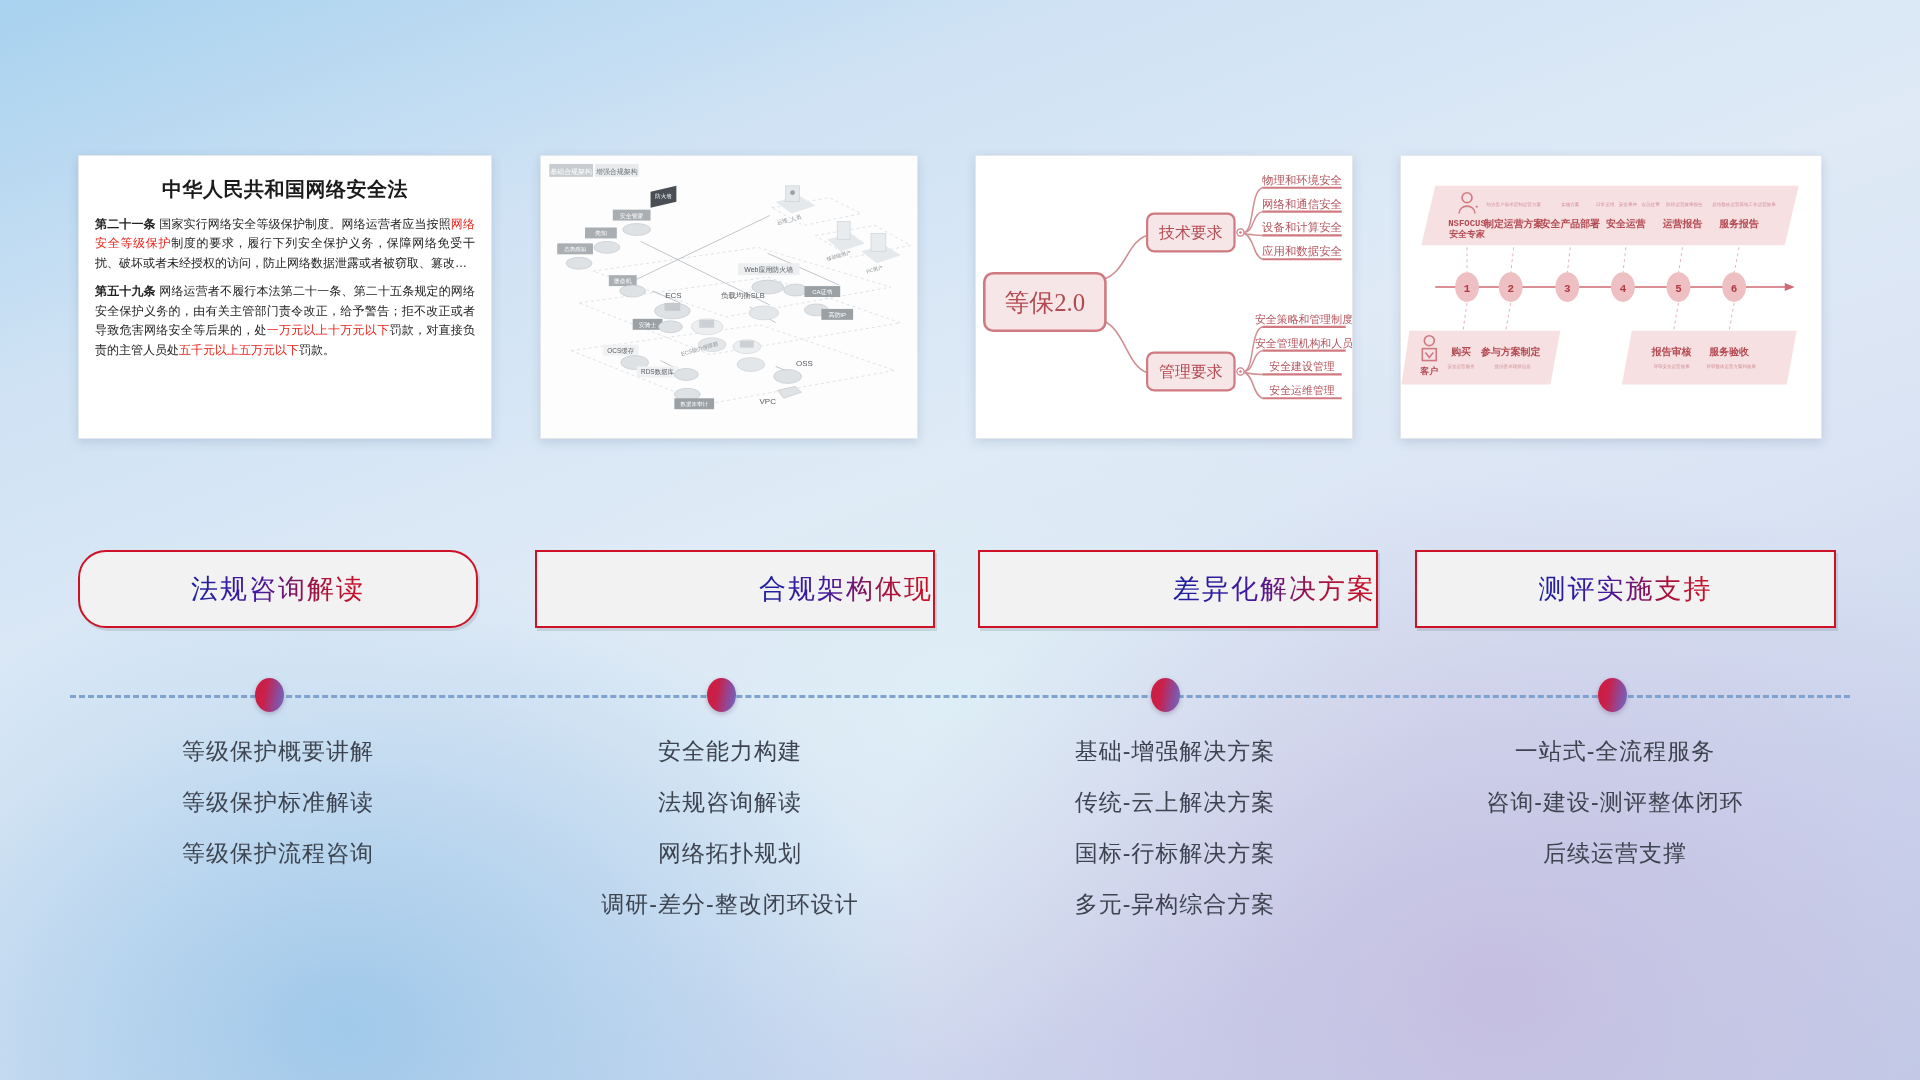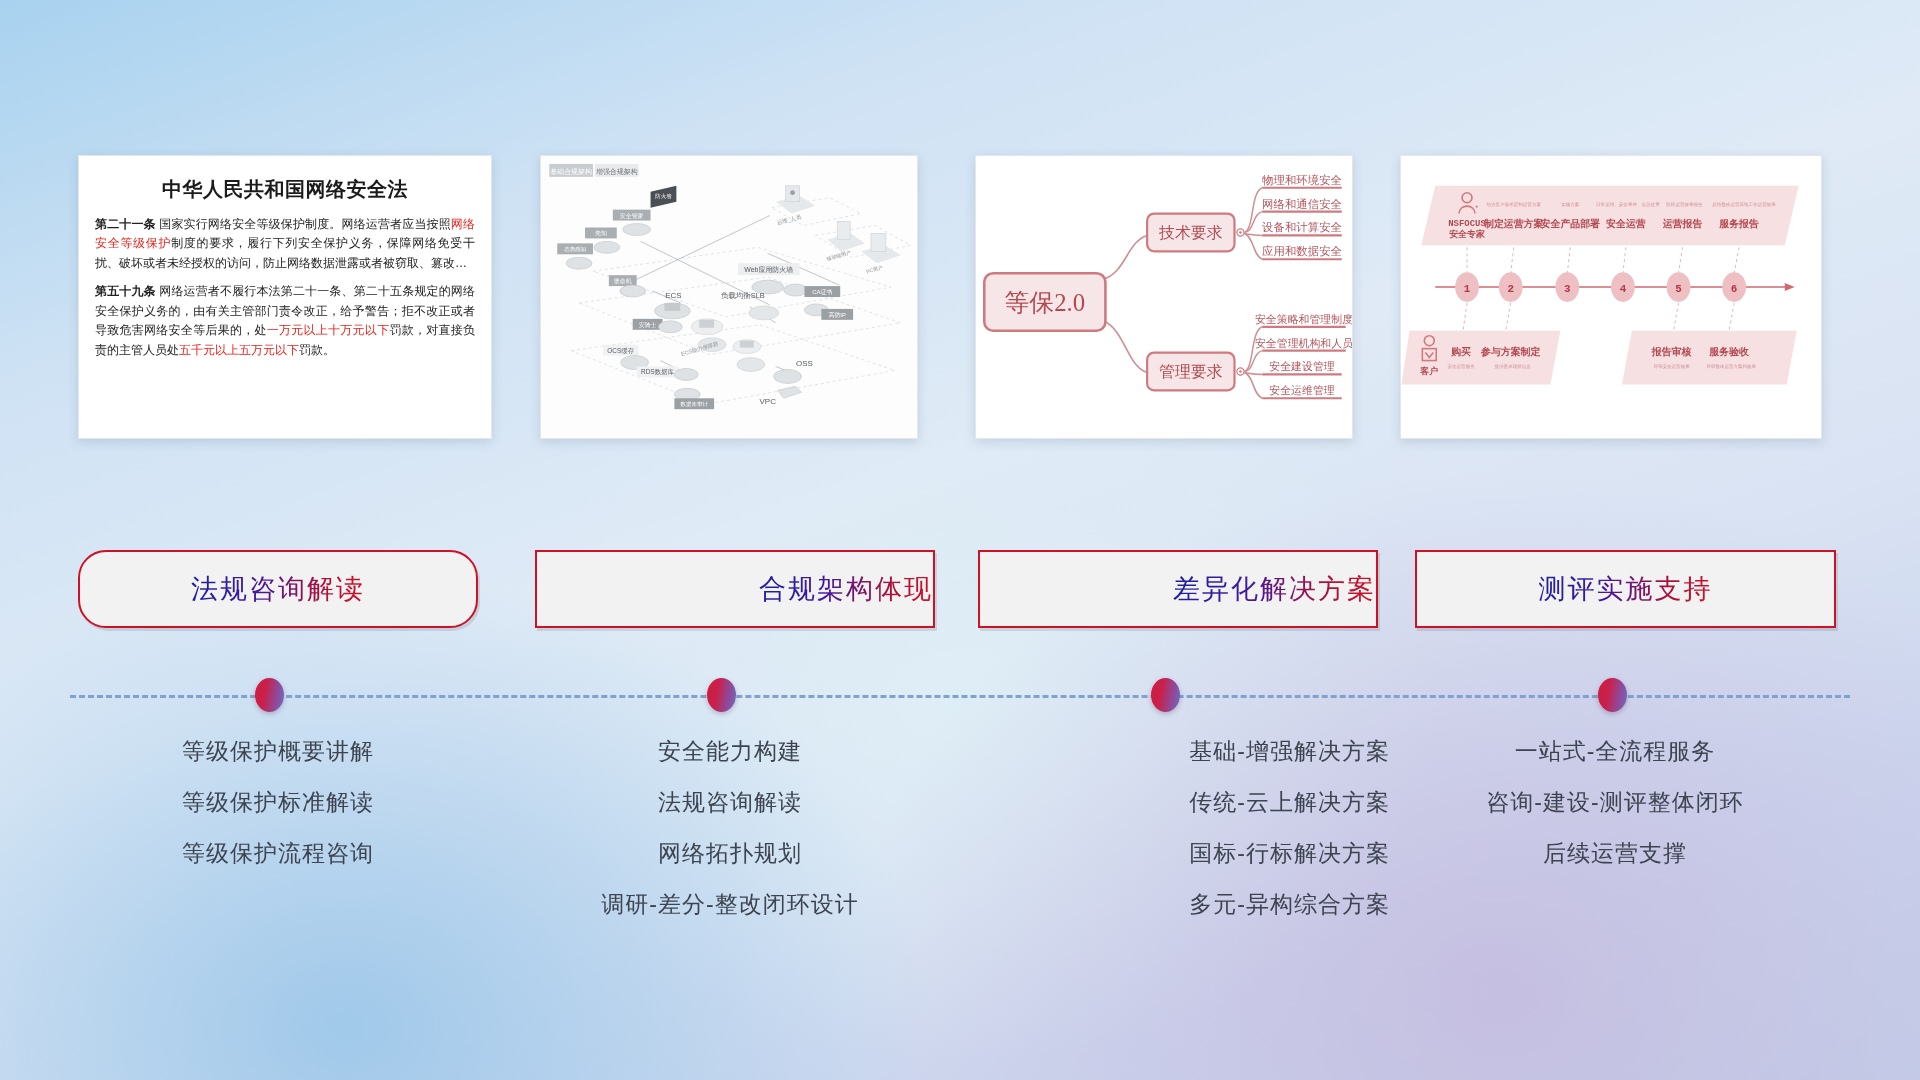--- a/index.html
+++ b/index.html
@@ -98,21 +98,21 @@
   .col-item {
     font-size: 23px;
     color: #3d4450;
     line-height: 1.0;
     margin-bottom: 28px;
     letter-spacing: 1px;
     white-space: nowrap;
   }
   #col-0 { left: 63px; }
   #col-1 { left: 515px; }
-  #col-2 { left: 960px; text-align: right; }
+  #col-2 { left: 960px; }
   #col-3 { left: 1400px; }
 </style>
 </head>
 <body>
 
 <div id="stage">
 
   <div class="card" id="card-law">
     <div class="law-title">中华人民共和国网络安全法</div>
     <p class="law-p">

